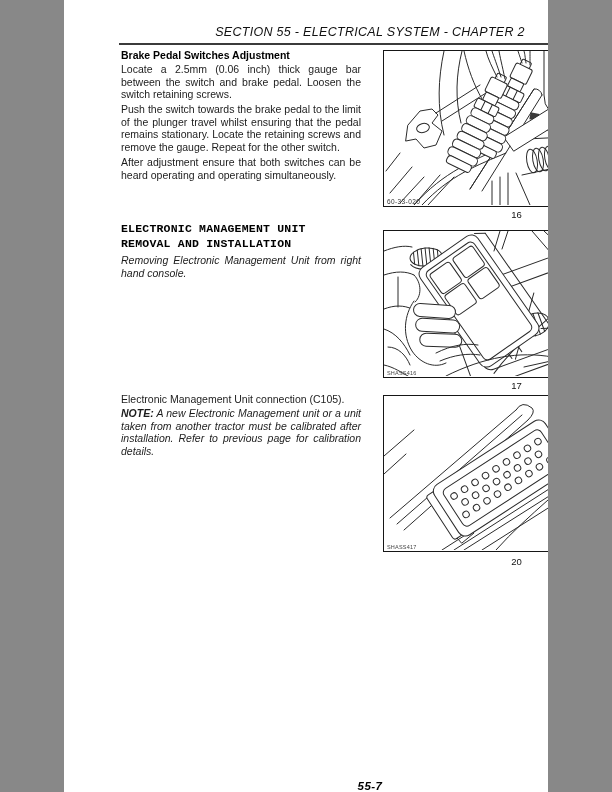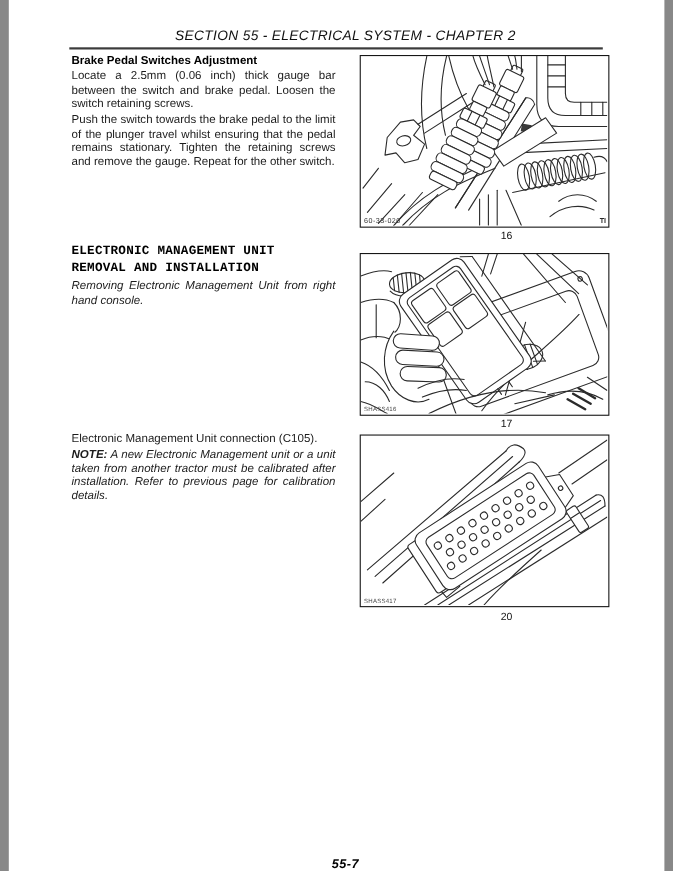--- a/index.html
+++ b/index.html
@@ -1,17 +1,17 @@
 <!DOCTYPE html>
 <html><head>
 <meta charset="utf-8">
 <style>
   html,body{margin:0;padding:0;background:#888;}
   #page{
-    position:relative;width:596px;height:792px;background:#ffffff;
+    position:relative;width:484px;height:792px;background:#ffffff;
     margin:0 auto;overflow:hidden;
     font-family:"Liberation Sans", sans-serif;color:#1a1a1a;
   }
   .abs{position:absolute;}
   
   .doc-title{
     left:0;top:25px;width:612px;text-align:center;
     font-size:12.5px;font-style:italic;letter-spacing:.3px;color:#111;
   }
   .header-rule{left:55px;top:43px;width:485px;height:2.4px;background:#3b3b3b;}
@@ -57,21 +57,22 @@
 </head>
 <body>
 
 <div id="page">
 
   <div class="abs doc-title">SECTION 55 - ELECTRICAL SYSTEM - CHAPTER 2</div>
   <div class="abs header-rule"></div>
 
   <div class="abs col-left h-small" style="top:49px;">Brake Pedal Switches Adjustment</div>
   <div class="abs col-left body-p" style="top:63px;">Locate a 2.5mm (0.06 inch) thick gauge bar between the switch and brake pedal. Loosen the switch retaining screws.</div>
-  <div class="abs col-left body-p" style="top:103px;">Push the switch towards the brake pedal to the limit of the plunger travel whilst ensuring that the pedal remains stationary. Tighten the retaining screws and remove the gauge. Repeat for the other switch.</div>
+  <div class="abs col-left body-p" style="top:103px;">Push the switch towards the brake pedal to the limit of the plunger travel whilst ensuring that the pedal remains stationary. Locate the retaining screws and remove the gauge. Repeat for the other switch.</div>
+  <div class="abs col-left body-p" style="top:156px;">After adjustment ensure that both switches can be heard operating and operating simultaneously.</div>
 
   <div class="abs col-left h-section" style="top:222px;">
     <div>ELECTRONIC MANAGEMENT UNIT</div>
     <div>REMOVAL AND INSTALLATION</div>
   </div>
   <div class="abs col-left body-p" style="top:254px;font-style:italic;">Removing Electronic Management Unit from right hand console.</div>
 
   <div class="abs col-left body-p nowrap" style="top:393px;">Electronic Management Unit connection (C105).</div>
   <div class="abs col-left note-p" style="top:407px;">
     <b>NOTE:</b><span> A new Electronic Management unit or a unit taken from another tractor must be calibrated after installation. Refer to previous page for calibration details.</span>

